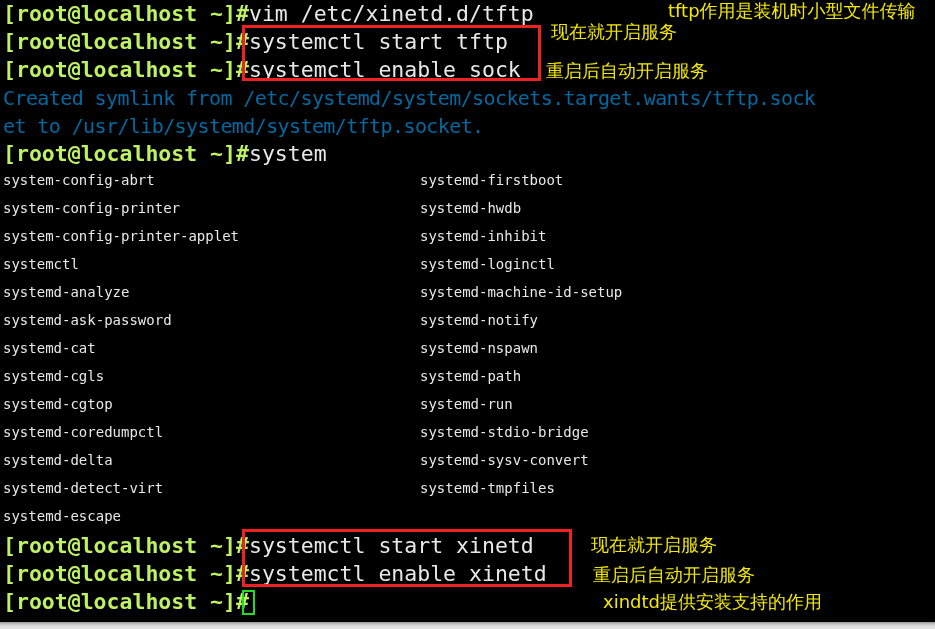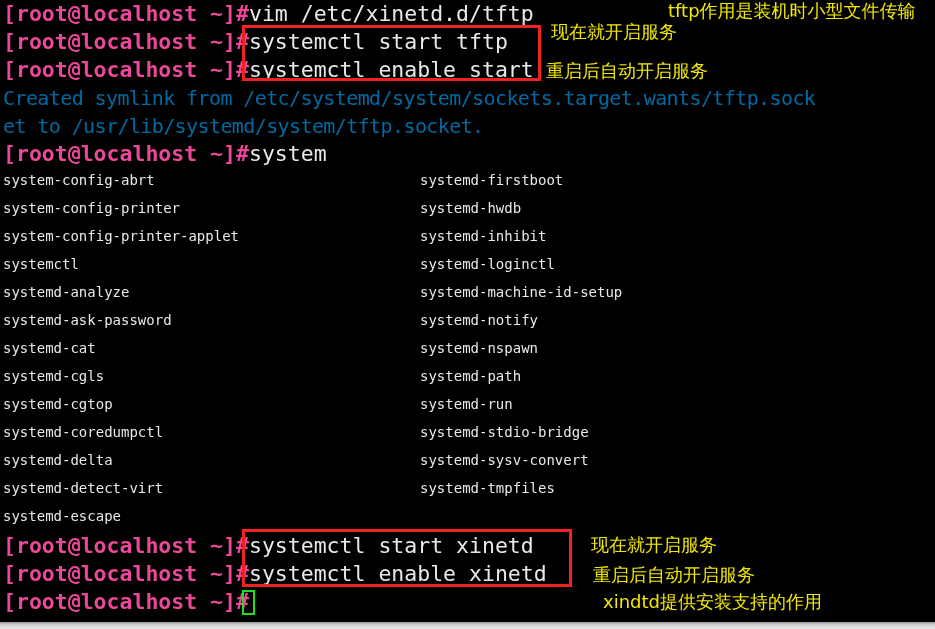--- a/index.html
+++ b/index.html
@@ -31,21 +31,21 @@
     position: absolute;
     left: 3px;
     height: 28px;
     line-height: 28px;
     white-space: pre;
     font-size: 21.5px;
     letter-spacing: 0px;
     color: #e8e8e8;
   }
   .line .prompt {
-    color: #ec4899;
+    color: #bef264;
     font-weight: bold;
   }
   .line .cmd {
     color: #e8e8e8;
   }
   
   .line.condensed {
     font-size: 20px;
     letter-spacing: -0.6px;
     color: #0369a1;
@@ -118,21 +118,21 @@
 </style>
 </head>
 <body>
 
 <div id="terminal">
 
   <div class="line" style="top:0px;"><span class="prompt">[root@localhost ~]#</span><span class="cmd">vim /etc/xinetd.d/tftp</span></div>
 
   <div class="line" style="top:28px;"><span class="prompt">[root@localhost ~]#</span><span class="cmd">systemctl start tftp</span></div>
 
-  <div class="line" style="top:56px;"><span class="prompt">[root@localhost ~]#</span><span class="cmd">systemctl enable start</span></div>
+  <div class="line" style="top:56px;"><span class="prompt">[root@localhost ~]#</span><span class="cmd">systemctl enable sock</span></div>
 
   <div class="line condensed" style="top:84px;">Created symlink from /etc/systemd/system/sockets.target.wants/tftp.sock</div>
   <div class="line condensed" style="top:112px;">et to /usr/lib/systemd/system/tftp.socket.</div>
 
   <div class="line" style="top:140px;text-align:right;"><span class="prompt">[root@localhost ~]#</span><span class="cmd">system</span></div>
 
   <div class="complist">
     <div class="crow"><span class="col-a">system-config-abrt</span><span class="col-b">systemd-firstboot</span></div>
     <div class="crow"><span class="col-a">system-config-printer</span><span class="col-b">systemd-hwdb</span></div>
     <div class="crow"><span class="col-a">system-config-printer-applet</span><span class="col-b">systemd-inhibit</span></div>

